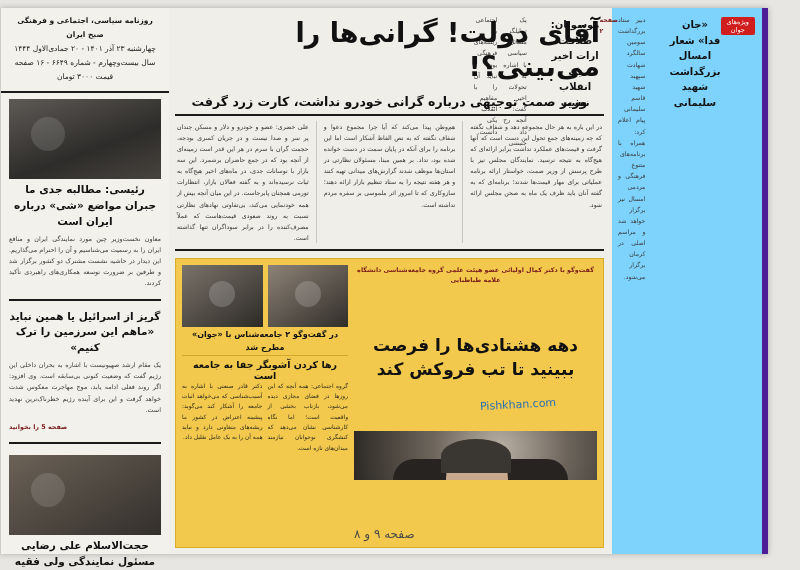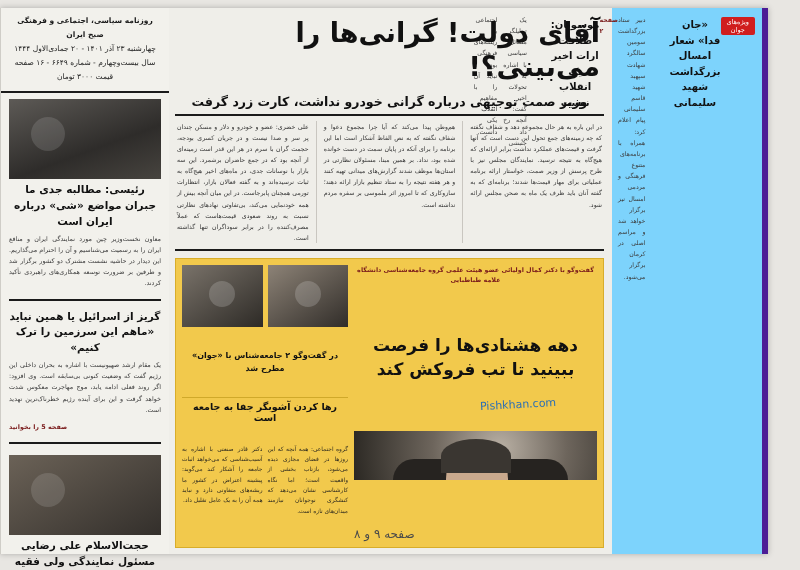--- a/index.html
+++ b/index.html
@@ -141,21 +141,21 @@
     border:1px solid #d8ad2a;
     display:flex;flex-direction:row-reverse;
     padding:6px;
     gap:6px;
     flex:1;
     min-height:0;
   }
   .feature-right{
     width:40%;
     display:flex;flex-direction:column;
-    gap:21px;
+    gap:0;
   }
   .photo-pair{display:flex;flex-direction:row-reverse;gap:5px;}
   .mini-photo{
     flex:1;height:62px;
     background:linear-gradient(145deg,#7a736a,#2d2a26);
     position:relative;overflow:hidden;
   }
   .mini-photo.b{background:linear-gradient(145deg,#8d8377,#312d29);}
   .mini-photo::after{
     content:"";position:absolute;left:50%;top:16px;

